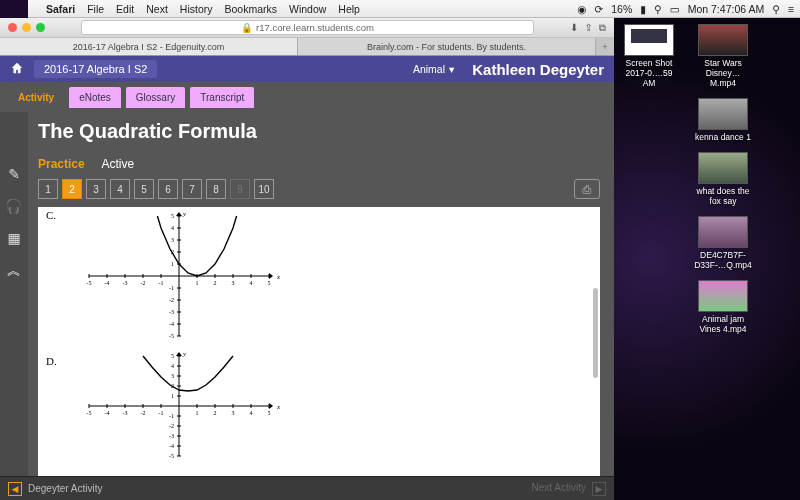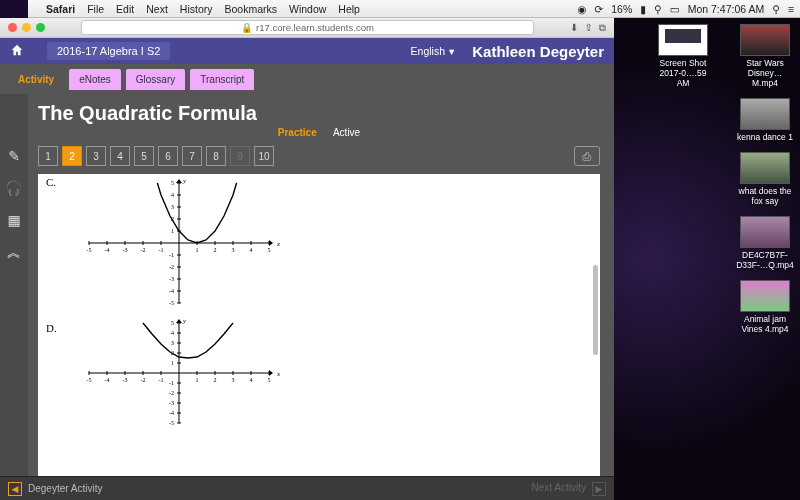--- a/index.html
+++ b/index.html
@@ -25,35 +25,35 @@
 .url-wrap { flex: 1; margin: 0 30px; height: 15px; background: #fff; border: 1px solid #c4c4c4; border-radius: 3px; font-size: 9.5px; color: #666; display: flex; align-items: center; justify-content: center; gap: 3px; }
 .win-right-ico { display: flex; gap: 6px; font-size: 10px; color: #555; }
 .tabbar { height: 18px; background: #b8b8b8; display: flex; font-size: 9px; color: #444; border-bottom: 1px solid #999; }
 .tab { flex: 1; display: flex; align-items: center; justify-content: center; border-right: 1px solid #aaa; background: #d5d5d5; }
 .tab.active { background: #e8e8e8; }
 .newtab { width: 18px; display: flex; align-items: center; justify-content: center; background: #c4c4c4; color: #666; }
 
 
 .edg-head { height: 26px; background: #4a4894; display: flex; align-items: center; color: #fff; font-size: 11px; padding: 0 10px; }
 .home-ico { width: 14px; height: 14px; }
-.crumb { margin-left: 23px; background: #5a58a8; padding: 3px 10px; border-radius: 2px; }
+.crumb { margin-left: 10px; background: #5a58a8; padding: 3px 10px; border-radius: 2px; }
 .lang { margin-left: auto; display: flex; align-items: center; gap: 4px; font-size: 10.5px; }
 .user { margin-left: 18px; font-size: 15px; font-weight: 600; }
 
 
 .edg-tabs { height: 30px; background: #565656; display: flex; align-items: center; gap: 5px; padding: 15px 8px; }
 .edg-tab { background: #f0abfc; color: #334; font-size: 10px; padding: 5px 10px; border-radius: 2px 2px 0 0; }
 .edg-tab.act { background: #565656; color: #f39c12; font-weight: 600; }
 
 
 .edg-body { flex: 1; background: #565656; display: flex; position: relative; overflow: hidden; }
 .side-icons { width: 28px; background: #4a4a4a; display: flex; flex-direction: column; align-items: center; padding-top: 54px; gap: 16px; color: #ddd; font-size: 14px; }
 .content { flex: 1; padding: 8px 14px 0 10px; display: flex; flex-direction: column; color: #fff; overflow: hidden; }
 .lesson-title { font-size: 20px; font-weight: 700; }
-.sub { font-size: 10px; margin-top: 2px; text-align: center; }
+.sub { font-size: 12px; margin-top: 14px; }
 .sub span:first-child { color: #f39c12; font-weight: 700; margin-right: 14px; }
 
 
 .qrow { display: flex; align-items: center; gap: 4px; margin-top: 8px; }
 .qnum { width: 20px; height: 20px; border: 1px solid #999; display: flex; align-items: center; justify-content: center; font-size: 10px; color: #ddd; background: #565656; }
 .qnum.cur { background: #f39c12; border-color: #e08800; color: #fff; }
 .qnum.dis { color: #777; border-color: #6a6a6a; }
 .print-ico { margin-left: auto; width: 26px; height: 20px; border: 1px solid #999; border-radius: 3px; display: flex; align-items: center; justify-content: center; color: #ccc; font-size: 11px; }
 
 
@@ -73,21 +73,21 @@
 
 .desk-item { width: 58px; text-align: center; color: #fff; font-size: 8.5px; margin: 2px auto 8px; text-shadow: 0 1px 2px #000; }
 .desk-thumb { width: 50px; height: 32px; background: #888; margin: 0 auto 2px; border: 1px solid #555; background-size: cover; position: relative; }
 .desk-thumb.ss { background: #fff; } .desk-thumb.ss::after { content:""; position:absolute; top:4px; left:6px; right:6px; height:14px; background:#334; }
 .desk-thumb.v1 { background: linear-gradient(#944, #222); }
 .desk-thumb.v2 { background: linear-gradient(#aaa, #666); }
 .desk-thumb.v3 { background: linear-gradient(#9a8, #454); }
 .desk-thumb.v4 { background: linear-gradient(#7ad, #357); }
 .desk-thumb.v5 { background: linear-gradient(#a8a, #646); }
 .desk-thumb.v6 { background: linear-gradient(#dc7fd0, #7ac97f); }
-.desk-side-cols { display: flex; gap: 20px; justify-content: flex-end; }
+.desk-side-cols { display: flex; gap: 12px; }
 .desk-col { width: 62px; display: flex; flex-direction: column; }
 </style>
 </head>
 <body>
 
 <div class="menubar">
   <span class="apple"></span>
   <span class="app">Safari</span>
   <span>File</span>
   <span>Edit</span>
@@ -121,30 +121,35 @@
       <div class="url-wrap">
         <span>🔒</span>
         <span>r17.core.learn.students.com</span>
       </div>
       <div class="win-right-ico">
         <span>⬇</span>
         <span>⇪</span>
         <span>⧉</span>
       </div>
     </div>
+    <div class="tabbar">
+      <div class="tab active">2016-17 Algebra I S2 - Edgenuity.com</div>
+      <div class="tab">Brainly.com - For students. By students.</div>
+      <div class="newtab">+</div>
+    </div>
 
     <div class="edg-head">
       <span>
         <svg class="home-ico" viewBox="0 0 16 16" fill="#fff">
             <path d="M8 2 L14 8 L12 8 L12 14 L9 14 L9 10 L7 10 L7 14 L4 14 L4 8 L2 8 Z"></path>
           </svg>
       </span>
       <span class="crumb">2016-17 Algebra I S2</span>
       <span class="lang">
-        <span>English</span>
+        <span>Animal</span>
         <span>▾</span>
       </span>
       <span class="user">Kathleen Degeyter</span>
     </div>
 
     <div class="edg-tabs">
       <span class="edg-tab act">Activity</span>
       <span class="edg-tab">eNotes</span>
       <span class="edg-tab">Glossary</span>
       <span class="edg-tab">Transcript</span>

